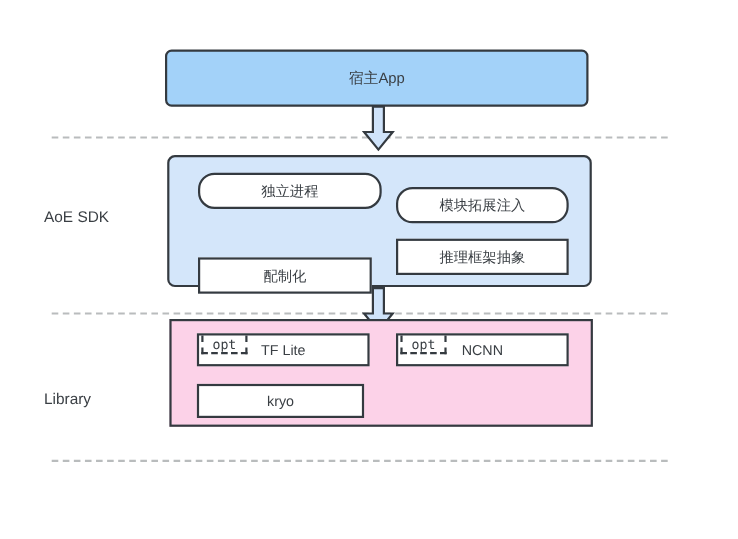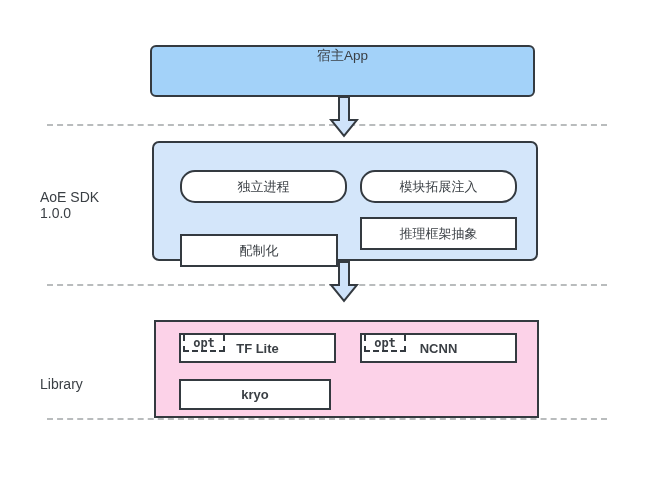--- a/index.html
+++ b/index.html
@@ -21,57 +21,56 @@
     left: 47px;
     width: 560px;
     height: 0;
     border-top: 2px dashed #b9bcbd;
   }
   .node {
     position: absolute;
     box-sizing: border-box;
     border: 2px solid #343a40;
     display: flex;
-    align-items: flex-start;
+    align-items: center;
     justify-content: center;
     font-size: 13px;
     color: #3a3f44;
   }
   .host-box {
     left: 150px; top: 45px;
     width: 385px; height: 52px;
     background: #a3d2f9;
     border-radius: 6px;
     font-size: 13.5px;
   }
   .sdk-container {
     left: 152px; top: 141px;
     width: 386px; height: 120px;
     background: #d4e6fa;
     border-radius: 7px;
   }
   .lib-container {
-    left: 154px; top: 320px;
+    left: 154px; top: 290px;
     width: 385px; height: 98px;
     background: #fcd2e8;
     border-radius: 0;
-    font-weight: bold;
   }
   .inner-box {
     position: absolute;
     box-sizing: border-box;
     border: 2px solid #343a40;
     background: #ffffff;
     display: flex;
     align-items: center;
     justify-content: center;
     font-size: 13px;
     color: #3a3f44;
   }
-  .sdk-m0 { left: 26px;  top: 27px; width: 167px; height: 33px; border-radius: 15px; }
+  .sdk-m0 { left: 26px;  top: 14px; width: 167px; height: 33px; border-radius: 15px; }
   .sdk-m1 { left: 206px; top: 27px; width: 157px; height: 33px; border-radius: 15px; }
   .sdk-m2 { left: 26px;  top: 74px; width: 158px; height: 33px; margin-top: 17px; }
   .sdk-m3 { left: 206px; top: 74px; width: 157px; height: 33px; }
   .lib-b0 { left: 23px;  top: 11px; width: 157px; height: 30px; }
   .lib-b1 { left: 204px; top: 11px; width: 157px; height: 30px; }
   .lib-b2 { left: 23px;  top: 57px; width: 152px; height: 31px; }
   .opt-badge {
     position: absolute;
     left: 2px; top: 0;
     width: 42px; height: 17px;
@@ -89,21 +88,21 @@
   .side-label {
     position: absolute;
     left: 40px;
     width: 112px;
     text-align: left;
     font-size: 14px;
     line-height: 1.15;
     color: #3a3f44;
   }
   .sdk-label { top: 189px; }
-  .lib-label { top: 376px; }
+  .lib-label { top: 354px; }
   .arrow {
     position: absolute;
     left: 329px;
     width: 30px;
     height: 42px;
   }
   .arrow-1 { top: 96px; }
   .arrow-2 { top: 261px; }
 </style>
 </head>
@@ -118,21 +117,20 @@
   <div class="node host-box">
     <span>宿主App</span>
   </div>
 
   <svg class="arrow arrow-1" viewBox="0 0 30 42">
     <path d="M10 1 L20 1 L20 24 L28 24 L15 40 L2 24 L10 24 Z" fill="#cfe3fa" stroke="#343a40" stroke-width="2" stroke-linejoin="miter"></path>
   </svg>
 
   <div class="side-label sdk-label">
     <div>AoE SDK</div>
-    <div>1.0.0</div>
   </div>
 
   <div class="node sdk-container">
     <div class="inner-box sdk-m0">
       <span>独立进程</span>
     </div>
     <div class="inner-box sdk-m1">
       <span>模块拓展注入</span>
     </div>
     <div class="inner-box sdk-m2">

